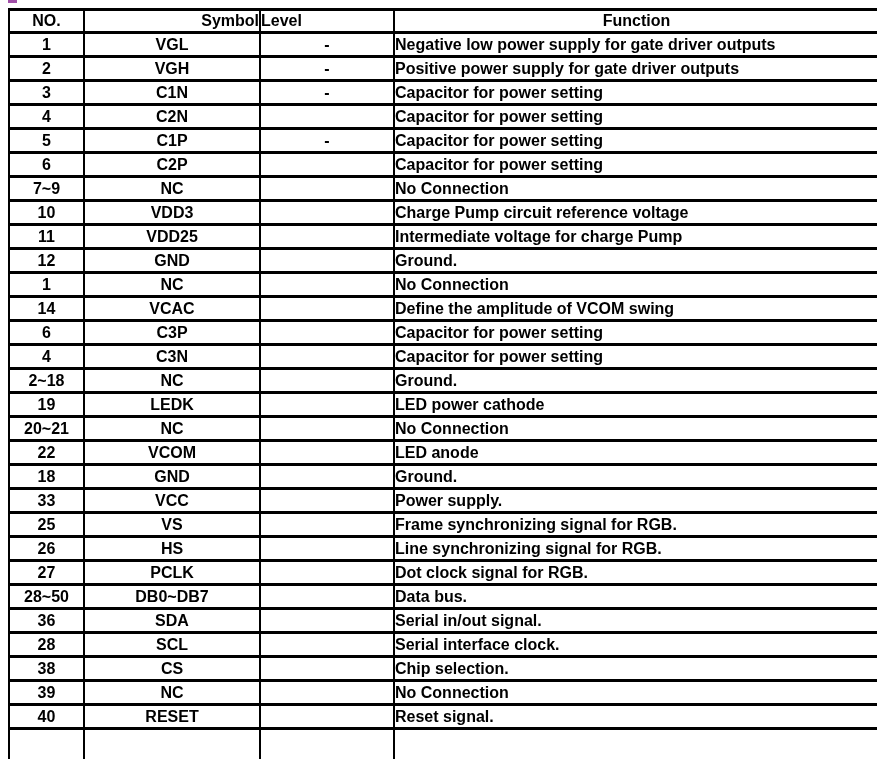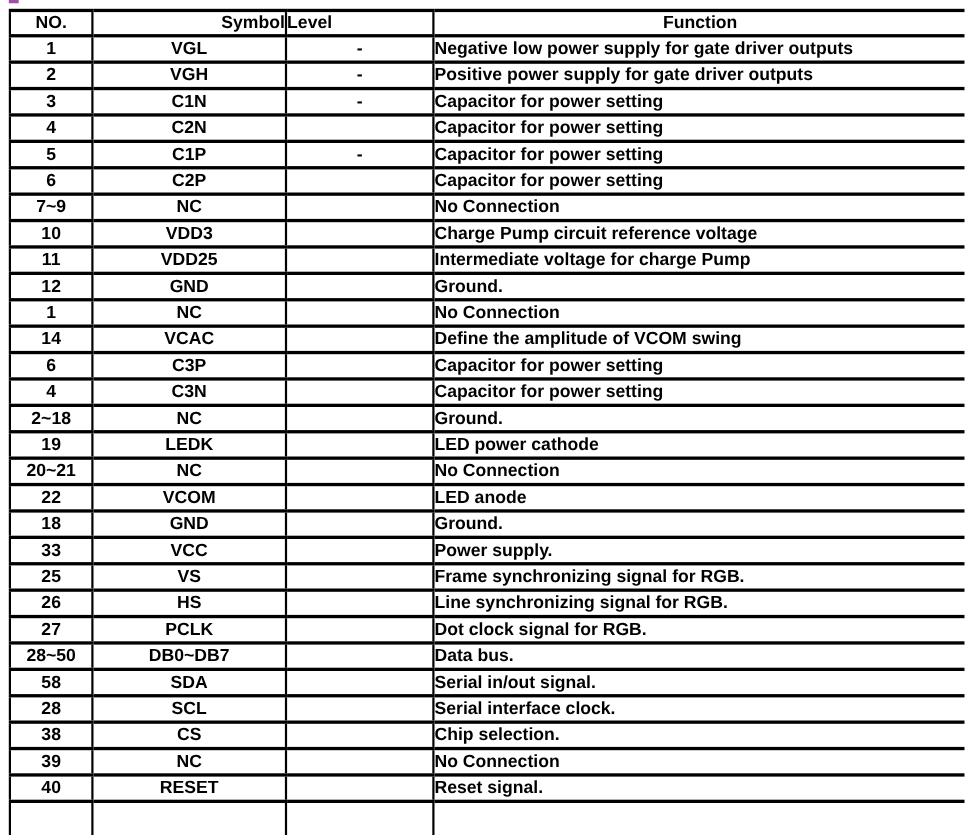--- a/index.html
+++ b/index.html
@@ -235,21 +235,21 @@
   </tr>
 
   <tr>
     <td class="cell-no">28~50</td>
     <td class="cell-symbol">DB0~DB7</td>
     <td class="cell-level"></td>
     <td class="cell-function">Data bus.</td>
   </tr>
 
   <tr>
-    <td class="cell-no">58</td>
+    <td class="cell-no">36</td>
     <td class="cell-symbol">SDA</td>
     <td class="cell-level"></td>
     <td class="cell-function">Serial in/out signal.</td>
   </tr>
 
   <tr>
     <td class="cell-no">28</td>
     <td class="cell-symbol">SCL</td>
     <td class="cell-level"></td>
     <td class="cell-function">Serial interface clock.</td>

